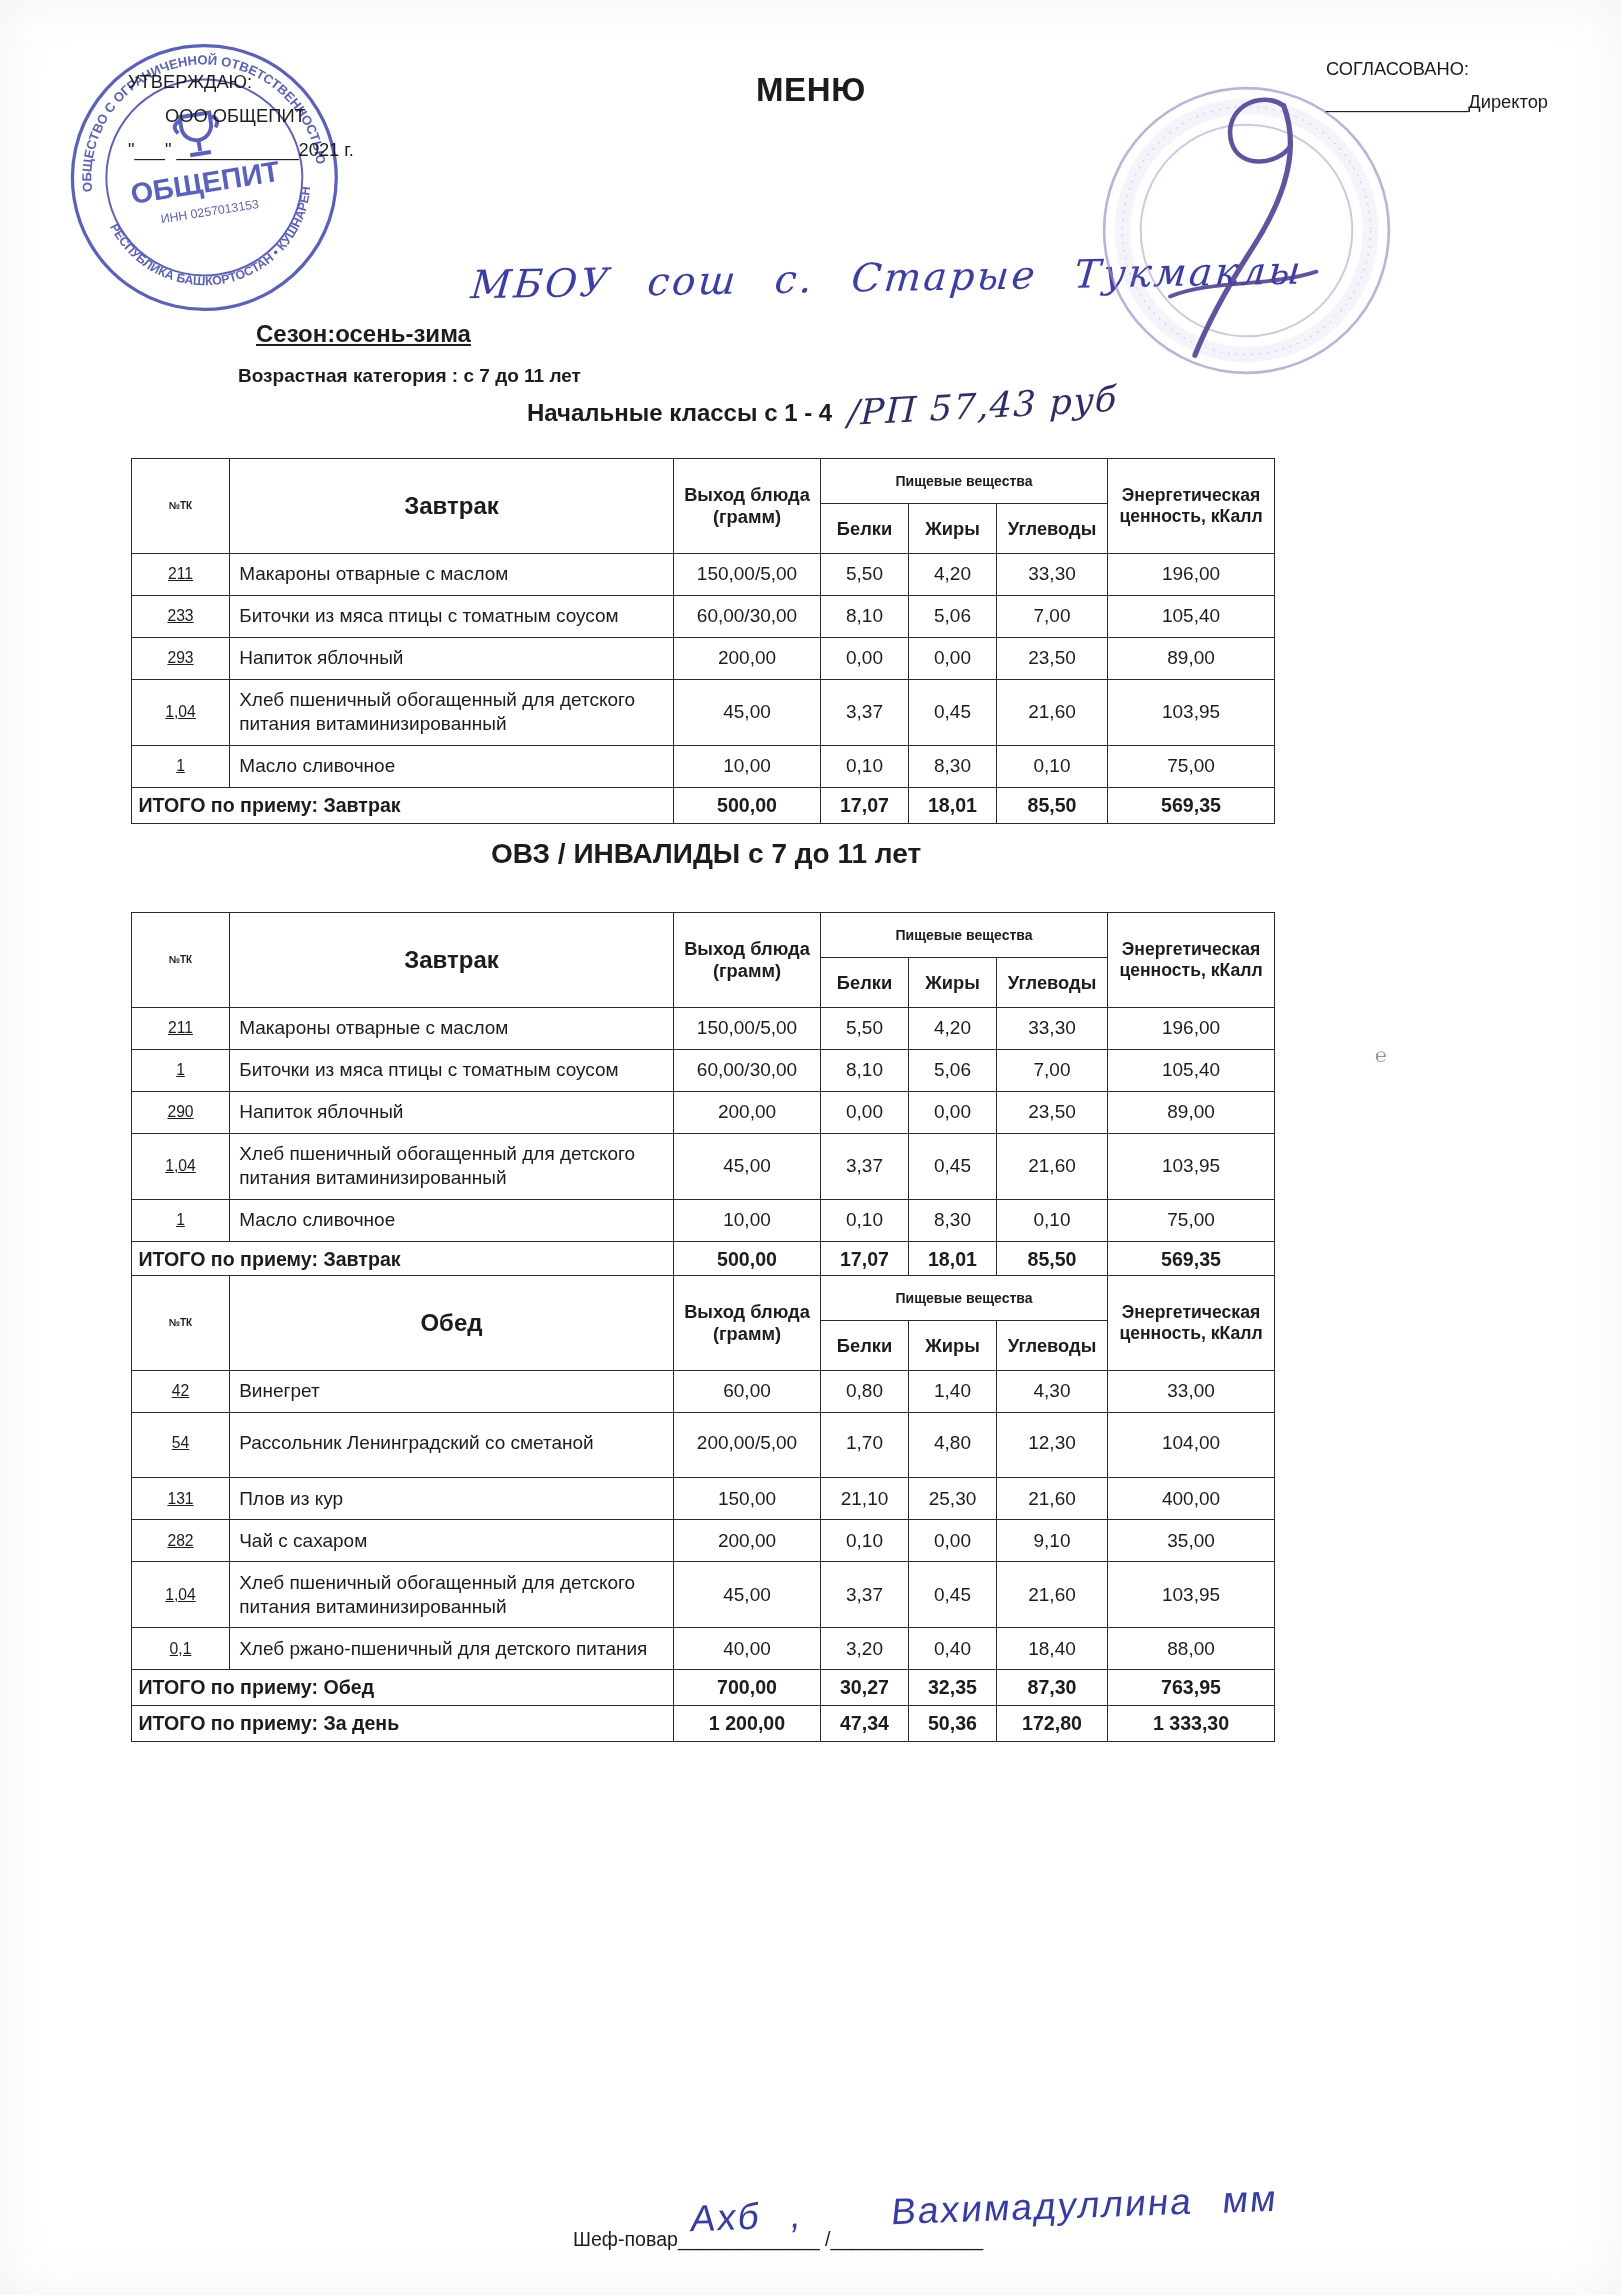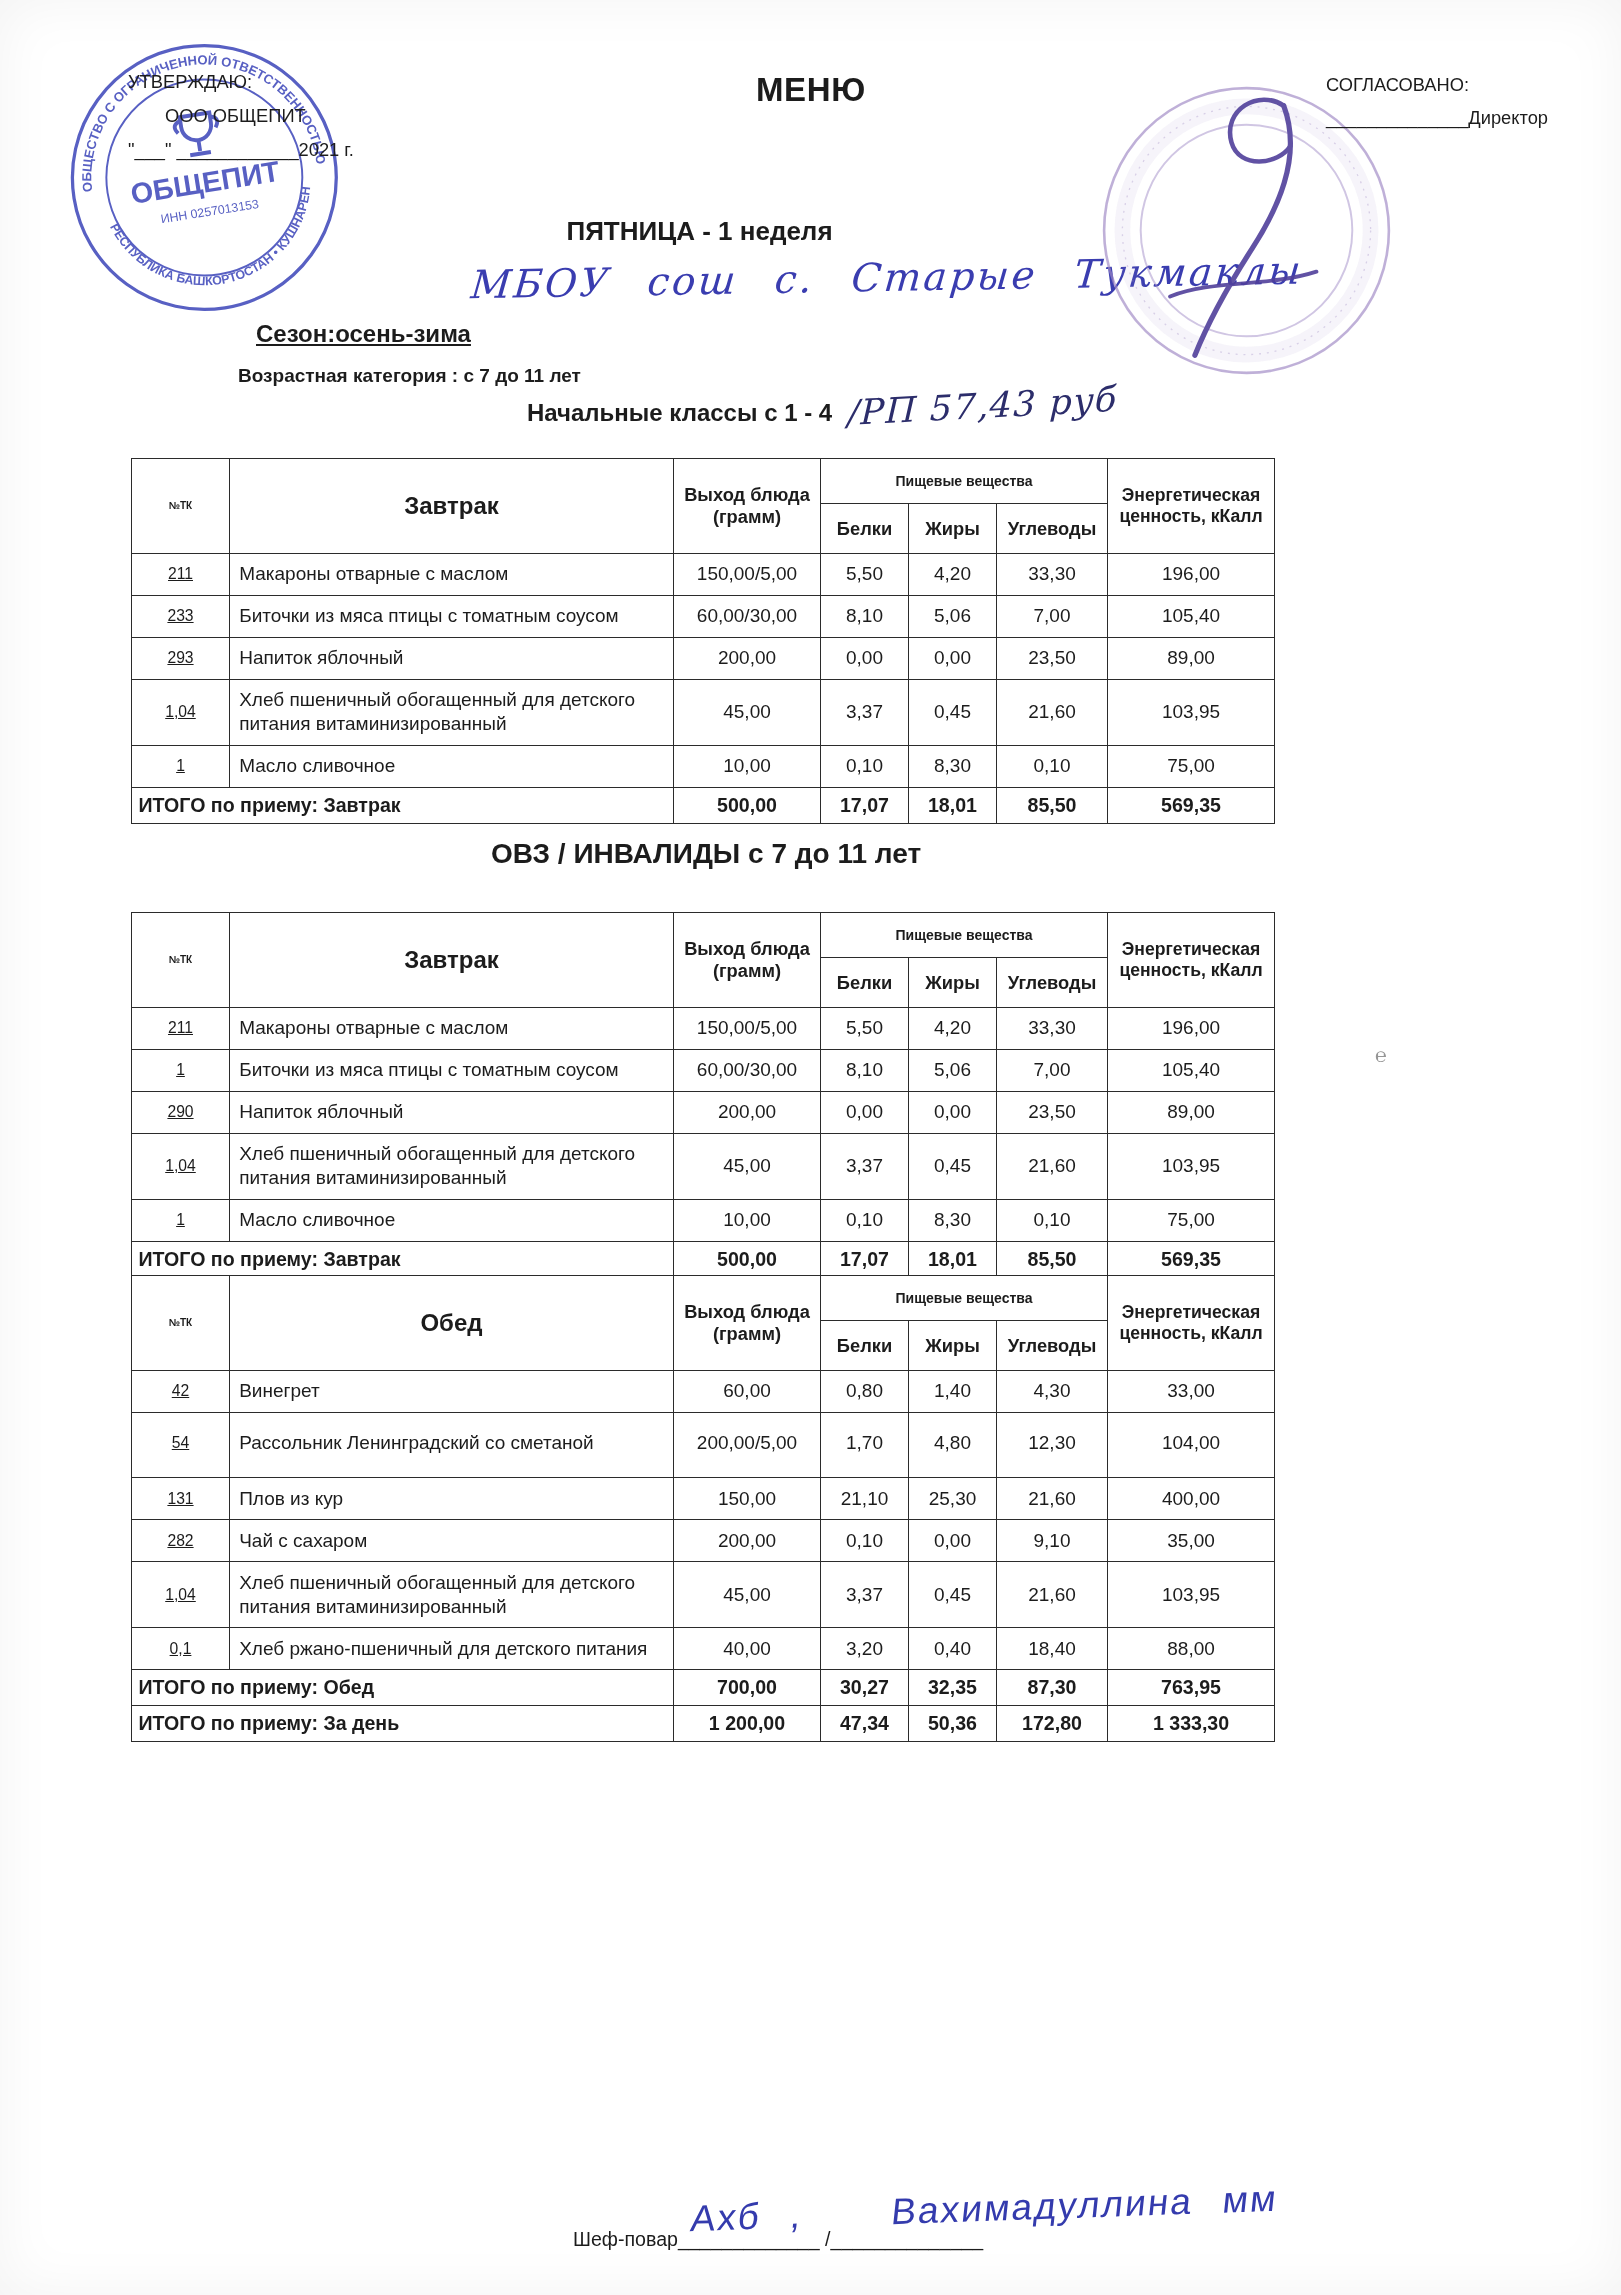--- a/index.html
+++ b/index.html
@@ -11,21 +11,21 @@
     color:#1c1c1c;
     overflow:hidden;
     box-shadow: inset 0 0 59px rgba(0,0,0,0.05);
   }
   
   .doc-title{
     position:absolute;top:71px;left:0;width:1622px;
     text-align:center;font-size:33px;font-weight:bold;letter-spacing:0.7px;
   }
   .approve{position:absolute;top:65px;left:128px;font-size:18.3px;line-height:34px;z-index:2;}
-  .agree{position:absolute;top:68px;left:1326px;font-size:18.3px;line-height:33px;z-index:3;}
+  .agree{position:absolute;top:52px;left:1326px;font-size:18.3px;line-height:33px;z-index:3;}
   .stamp-left{position:absolute;top:41px;left:68px;transform:rotate(-9deg);opacity:.92;z-index:1;}
   .stamp-right{position:absolute;top:77px;left:1093px;opacity:.9;z-index:2;}
   .day-title{
     position:absolute;top:216px;left:0;width:1399px;
     text-align:center;font-size:26px;font-weight:bold;
   }
   .handwriting{
     font-family:"DejaVu Serif", serif;
     font-style:italic;
     color:#3a3db0;
@@ -132,21 +132,20 @@
         <circle cx="235" cy="235" r="190" stroke-width="2" opacity="0.4" stroke-dasharray="3 9"></circle>
       </g>
       <g fill="none" stroke="#51409b" stroke-linecap="round">
         <path stroke-width="8" d="M 292 44 C 322 124 280 206 244 262 C 208 318 176 376 156 426"></path>
         <path stroke-width="7" d="M 292 44 C 254 18 198 50 212 100 C 224 142 284 134 302 106"></path>
         <path stroke-width="6" d="M 118 336 C 182 310 268 322 342 298"></path>
       </g>
     </svg>
   </div>
 
-  <div class="day-title">ПЯТНИЦА - 1 неделя</div>
   <div class="school-line handwriting">МБОУ  сош  с.  Старые  Тукмаклы</div>
   <div class="season">Сезон:осень-зима</div>
   <div class="age-cat">Возрастная категория : с 7 до 11 лет</div>
   <div class="grades-row">
     <span class="grades-title">Начальные классы с 1 - 4</span>
     <span class="price-hand handwriting">/РП 57,43 руб</span>
   </div>
 
   <table class="menu-table t1">
     <colgroup>

